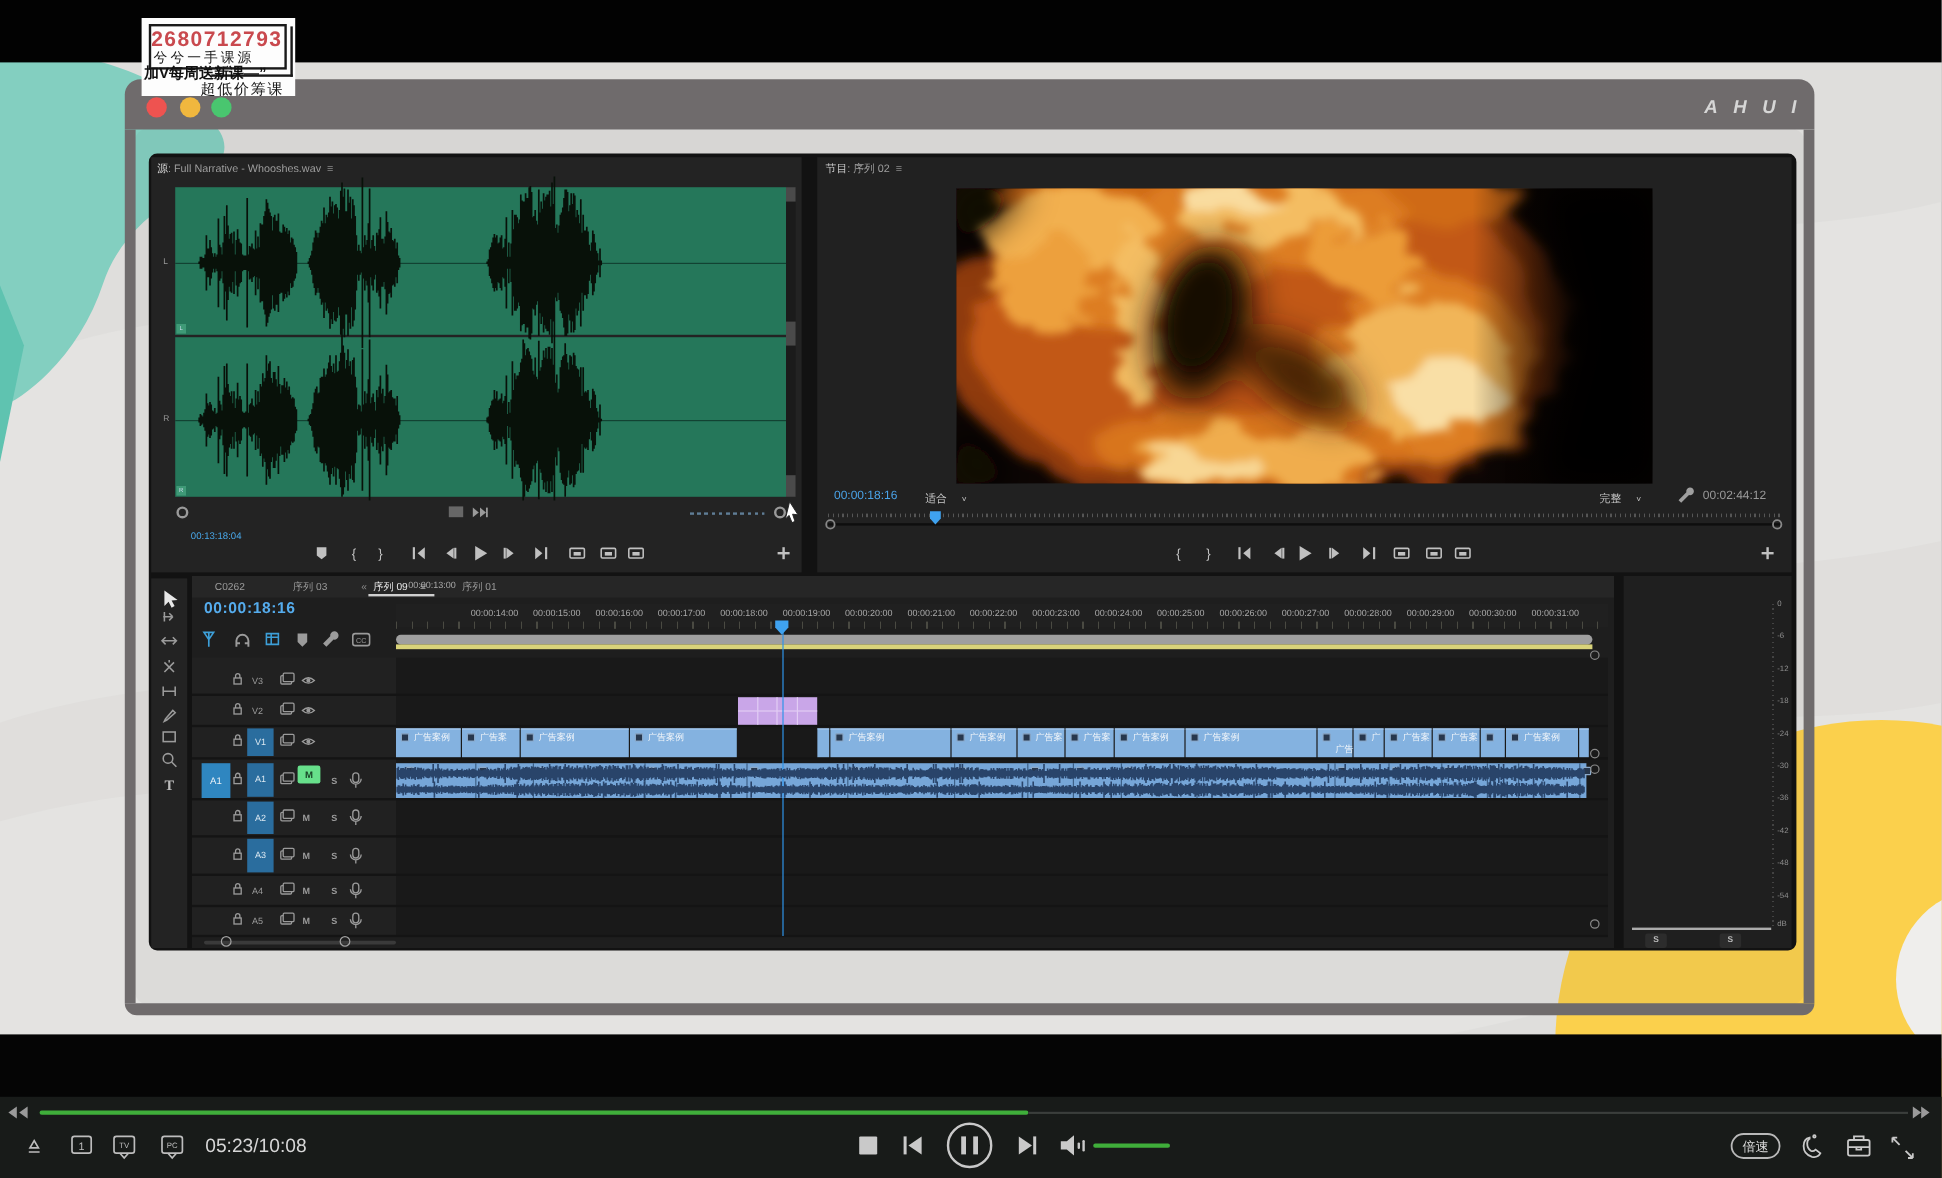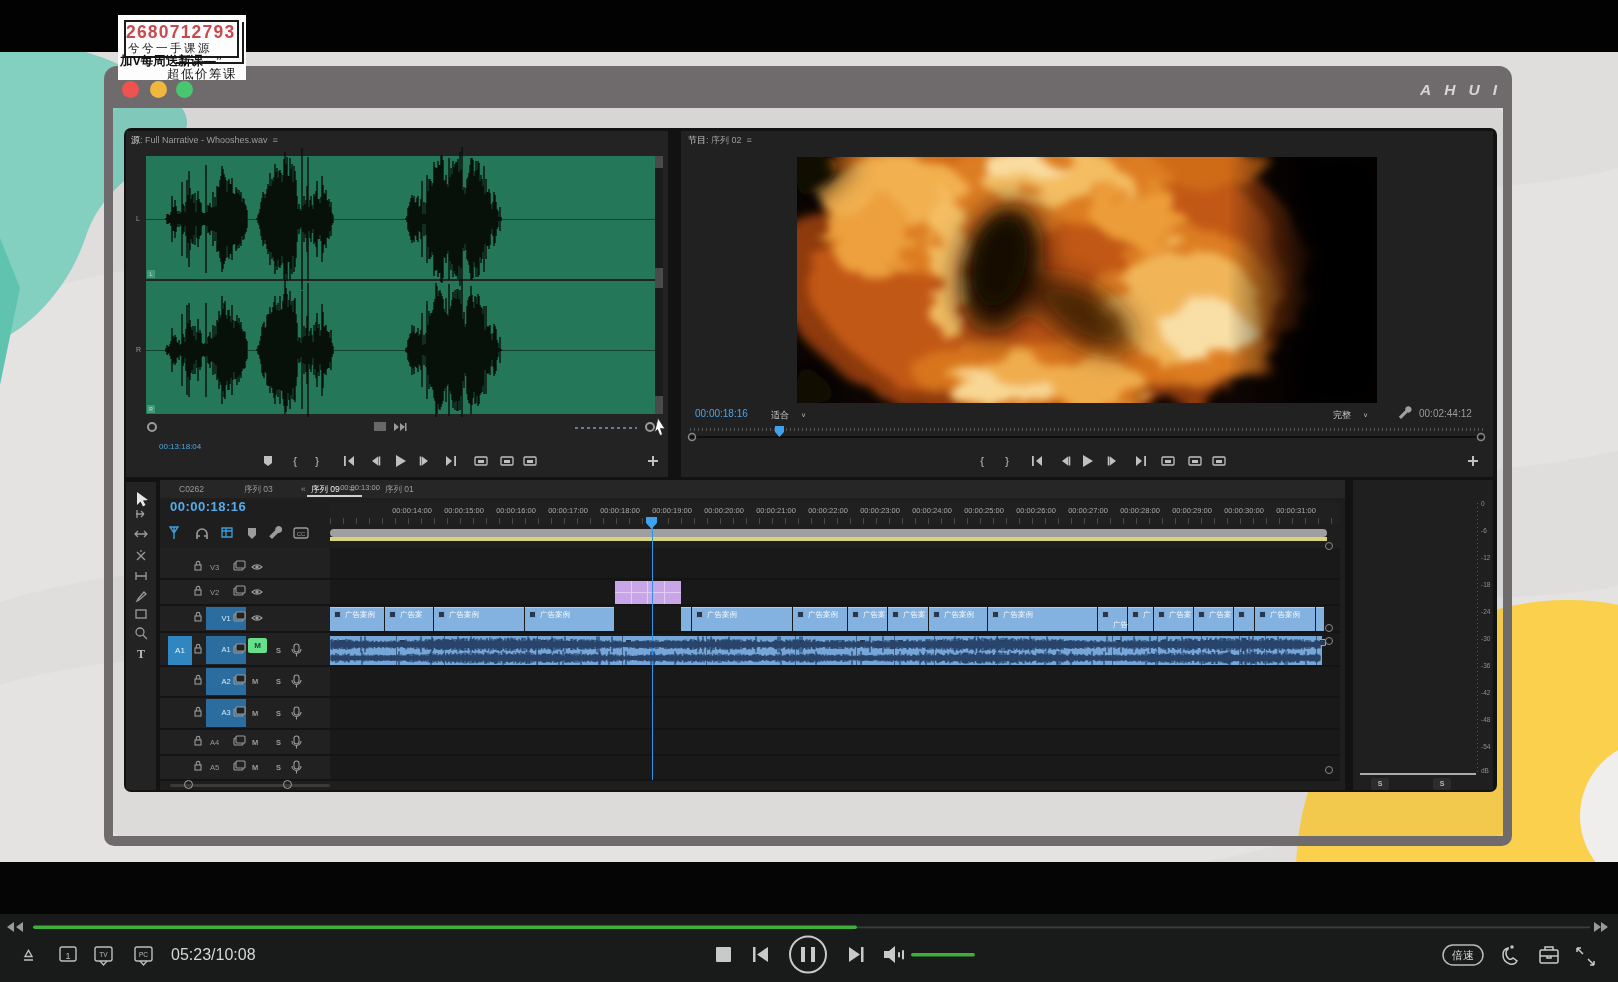--- a/index.html
+++ b/index.html
@@ -4,21 +4,21 @@
 html,body{width:1618px;height:982px;overflow:hidden;background:#e4e3e1;font-family:"Liberation Sans",sans-serif}
 .abs{position:absolute}
 #stage{position:absolute;left:0;top:0;width:1618px;height:982px}
 .clip{position:absolute;background:#84b2e0;border-top:1px solid #a9cbee}
 .fxb{position:absolute;width:7px;height:7px;background:#27374d;border:1px solid #8aa8c8;border-radius:1px}
 .cliplab{position:absolute;font-size:7.5px;color:#f2f6fa;letter-spacing:0px;line-height:9px}
 .hdrtxt{position:absolute;font-size:7.5px;color:#9b9b9b}
 .ms{position:absolute;font-size:7.5px;color:#9b9b9b;font-weight:bold}
 .rlab{position:absolute;font-size:7.5px;color:#a9a9a9;transform:translateX(-50%);white-space:nowrap}
 .mlab{position:absolute;font-size:6.5px;color:#8f8f8f;white-space:nowrap}
-.bluebox{position:absolute;left:206px;width:40px;background:#2a6d9e;color:#dce9f2;font-size:7.5px;text-align:center}
+.bluebox{position:absolute;left:206px;width:22px;background:#2a6d9e;color:#dce9f2;font-size:7.5px;text-align:center}
 </style></head><body>
 <div id="stage">
 <svg class="abs" style="left:0;top:0" width="1618" height="982" viewBox="0 0 1618 982">
 <rect width="1618" height="982" fill="#e4e3e1"></rect>
 <g fill="#dbdad8">
 <path d="M-50 330 C 300 140 700 420 1050 260 C 1300 150 1500 230 1700 140 L1700 40 L-50 40 Z" opacity="0.55"></path>
 <path d="M-50 700 C 350 560 650 820 1050 660 C 1330 548 1520 640 1700 560 L1700 430 C 1400 520 1200 430 900 560 C 600 690 300 480 -50 620 Z" opacity="0.5"></path>
 <path d="M200 982 C 500 830 900 950 1300 840 L1700 760 L1700 982 Z" opacity="0.55"></path>
 </g>
 <path d="M0 40 C 90 42 138 70 172 98 C 199 119 188 142 152 162 C 119 180 96 206 86 236 C 76 266 60 291 40 311 C 25 326 10 336 0 339 Z" fill="#83cfc0"></path>

